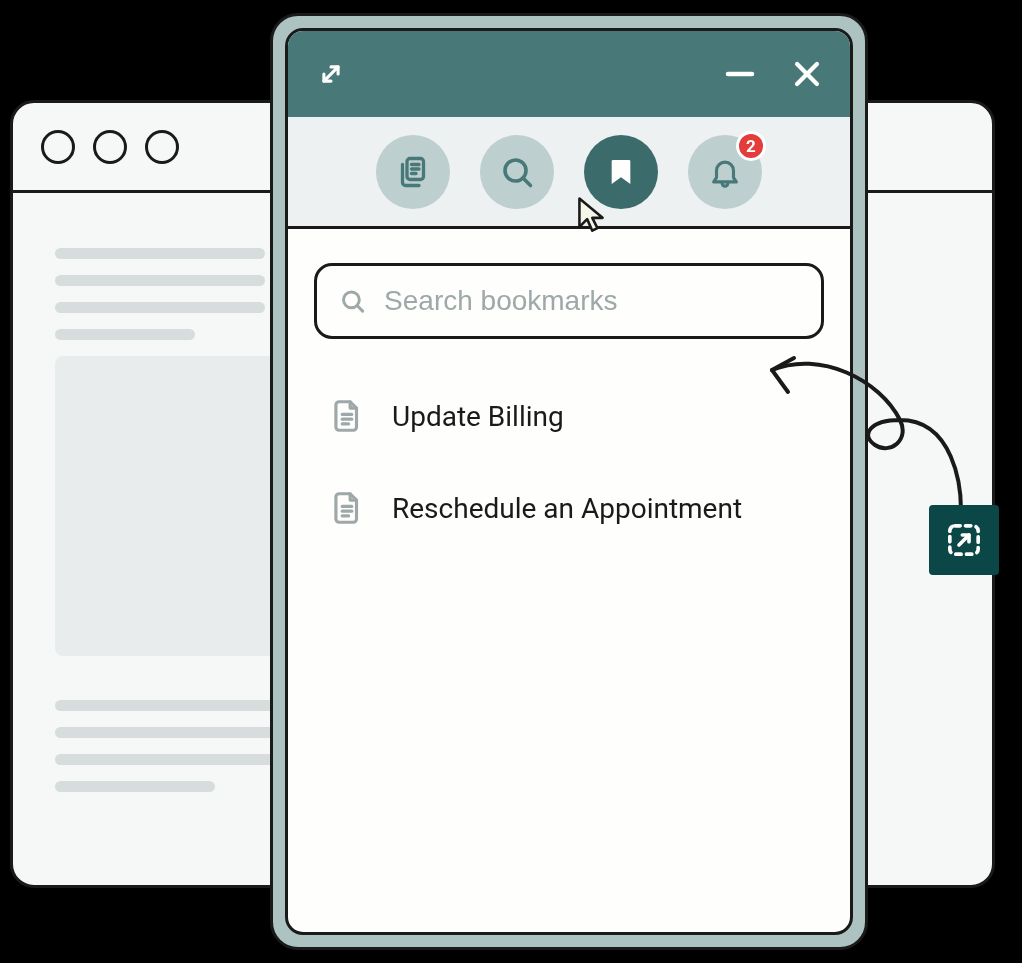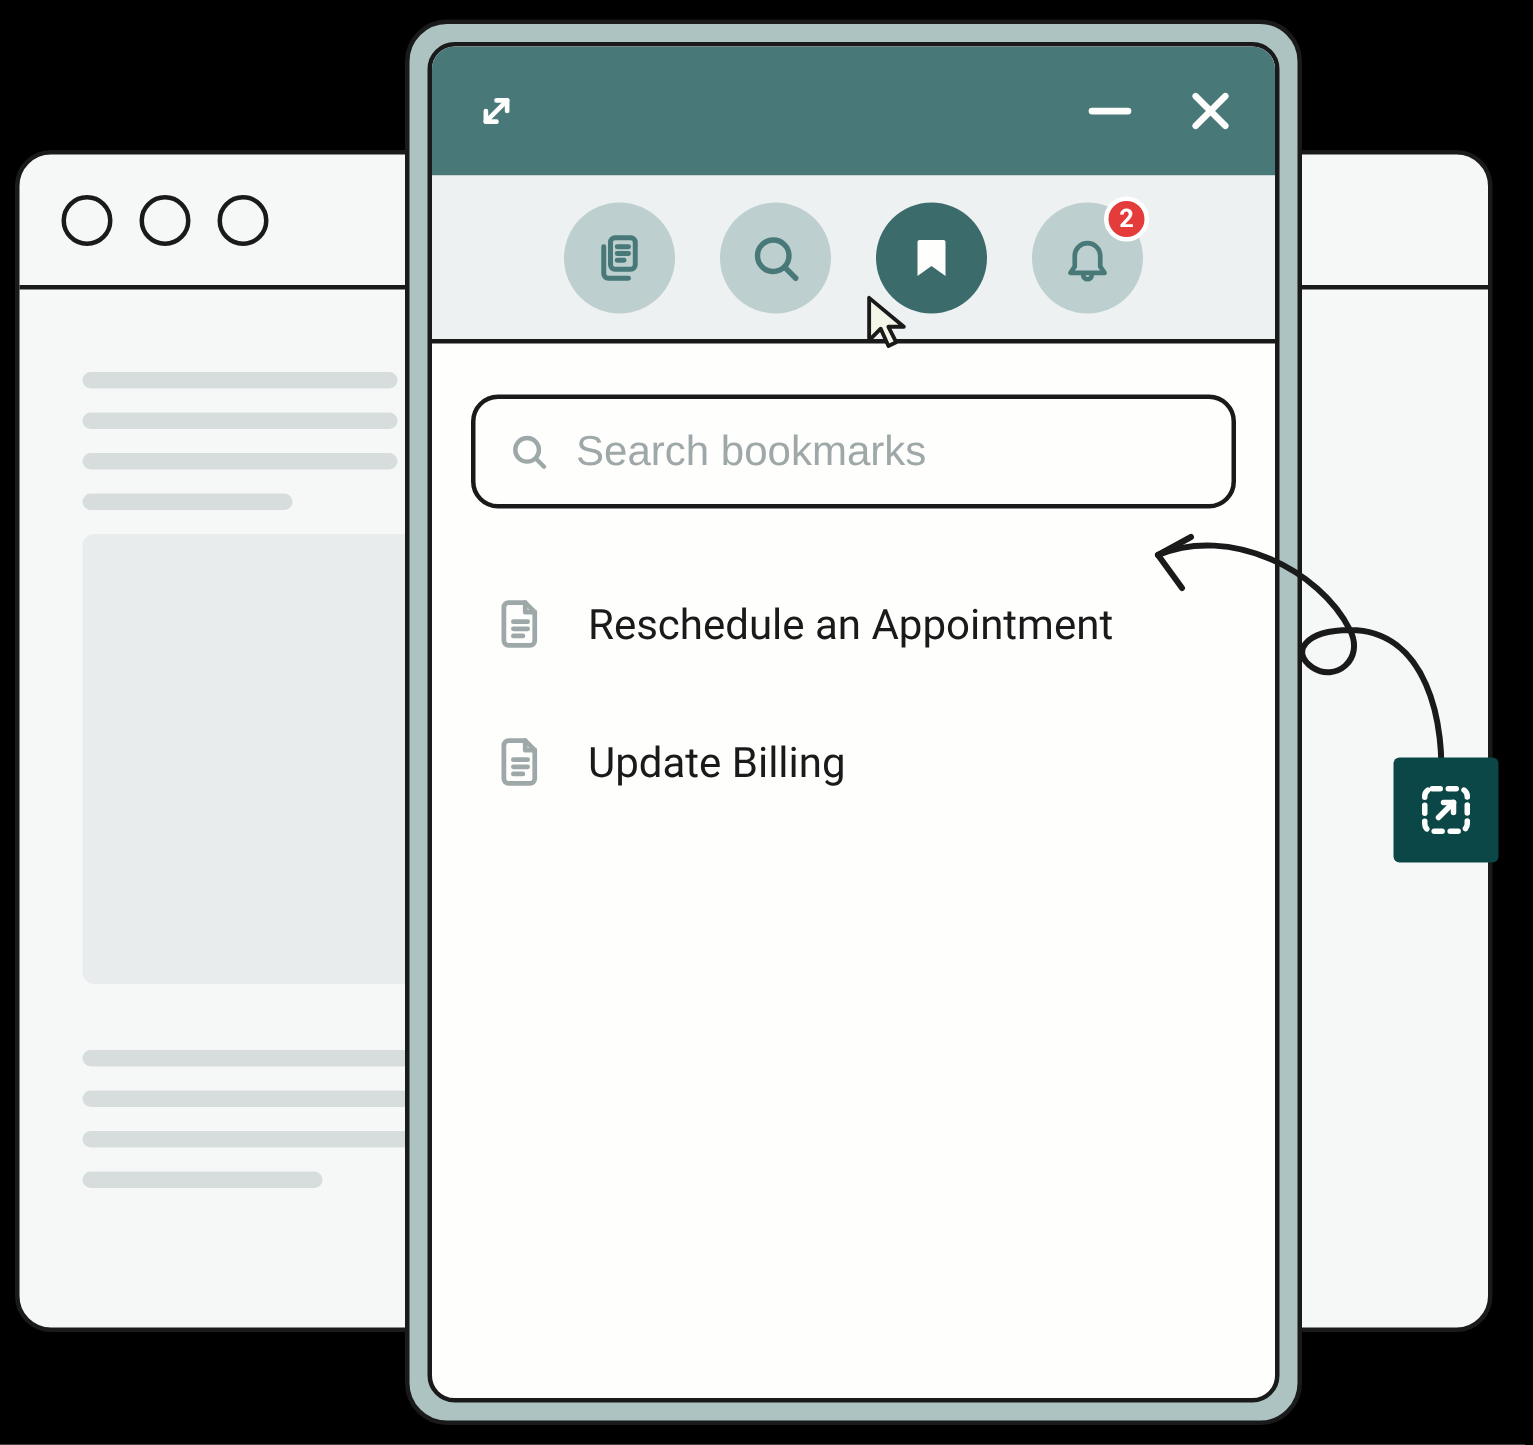--- a/index.html
+++ b/index.html
@@ -220,31 +220,31 @@
 
         <div class="bookmarks">
           <div class="bm-item">
             <svg class="bm-icon" width="38" height="38" viewBox="0 0 24 24" fill="none" stroke="currentColor" stroke-width="2" stroke-linecap="round" stroke-linejoin="round">
               <path d="M7 3 h7 l4 4 v12 a2 2 0 0 1-2 2 H7 a2 2 0 0 1-2-2 V5 a2 2 0 0 1 2-2 z"></path>
               <path d="M14 3 v4 h4"></path>
               <line x1="9" y1="11" x2="15" y2="11"></line>
               <line x1="9" y1="14" x2="15" y2="14"></line>
               <line x1="9" y1="17" x2="13" y2="17"></line>
             </svg>
-            <span class="bm-label">Reschedule an Appointment</span>
+            <span class="bm-label">Update Billing</span>
           </div>
           <div class="bm-item">
             <svg class="bm-icon" width="38" height="38" viewBox="0 0 24 24" fill="none" stroke="currentColor" stroke-width="2" stroke-linecap="round" stroke-linejoin="round">
               <path d="M7 3 h7 l4 4 v12 a2 2 0 0 1-2 2 H7 a2 2 0 0 1-2-2 V5 a2 2 0 0 1 2-2 z"></path>
               <path d="M14 3 v4 h4"></path>
               <line x1="9" y1="11" x2="15" y2="11"></line>
               <line x1="9" y1="14" x2="15" y2="14"></line>
               <line x1="9" y1="17" x2="13" y2="17"></line>
             </svg>
-            <span class="bm-label">Update Billing</span>
+            <span class="bm-label">Reschedule an Appointment</span>
           </div>
         </div>
       </div>
 
     </div>
   </div>
 
   <svg class="arrow-anno" viewBox="0 0 230 210" fill="none" stroke="#1A1A1A" stroke-width="4" stroke-linecap="round" stroke-linejoin="round">
     <path d="M200 190 C 205 140, 190 80, 140 80 C 110 80, 100 95, 115 105 C 130 115, 150 100, 140 80 C 120 40, 60 10, 12 30"></path>
     <path d="M12 30 L 34 18"></path>

